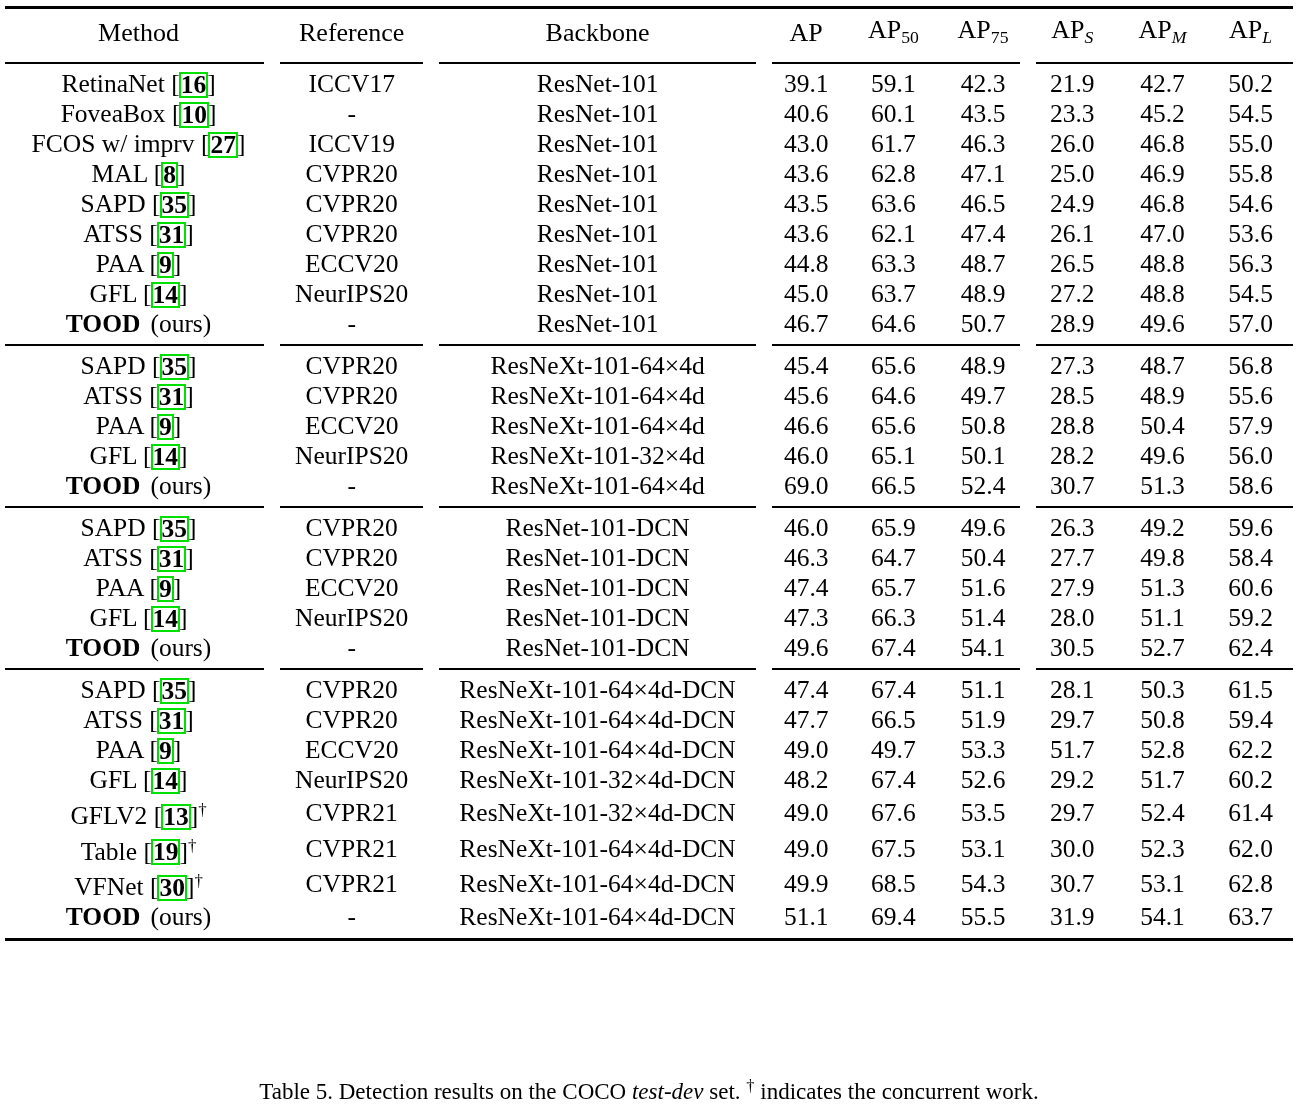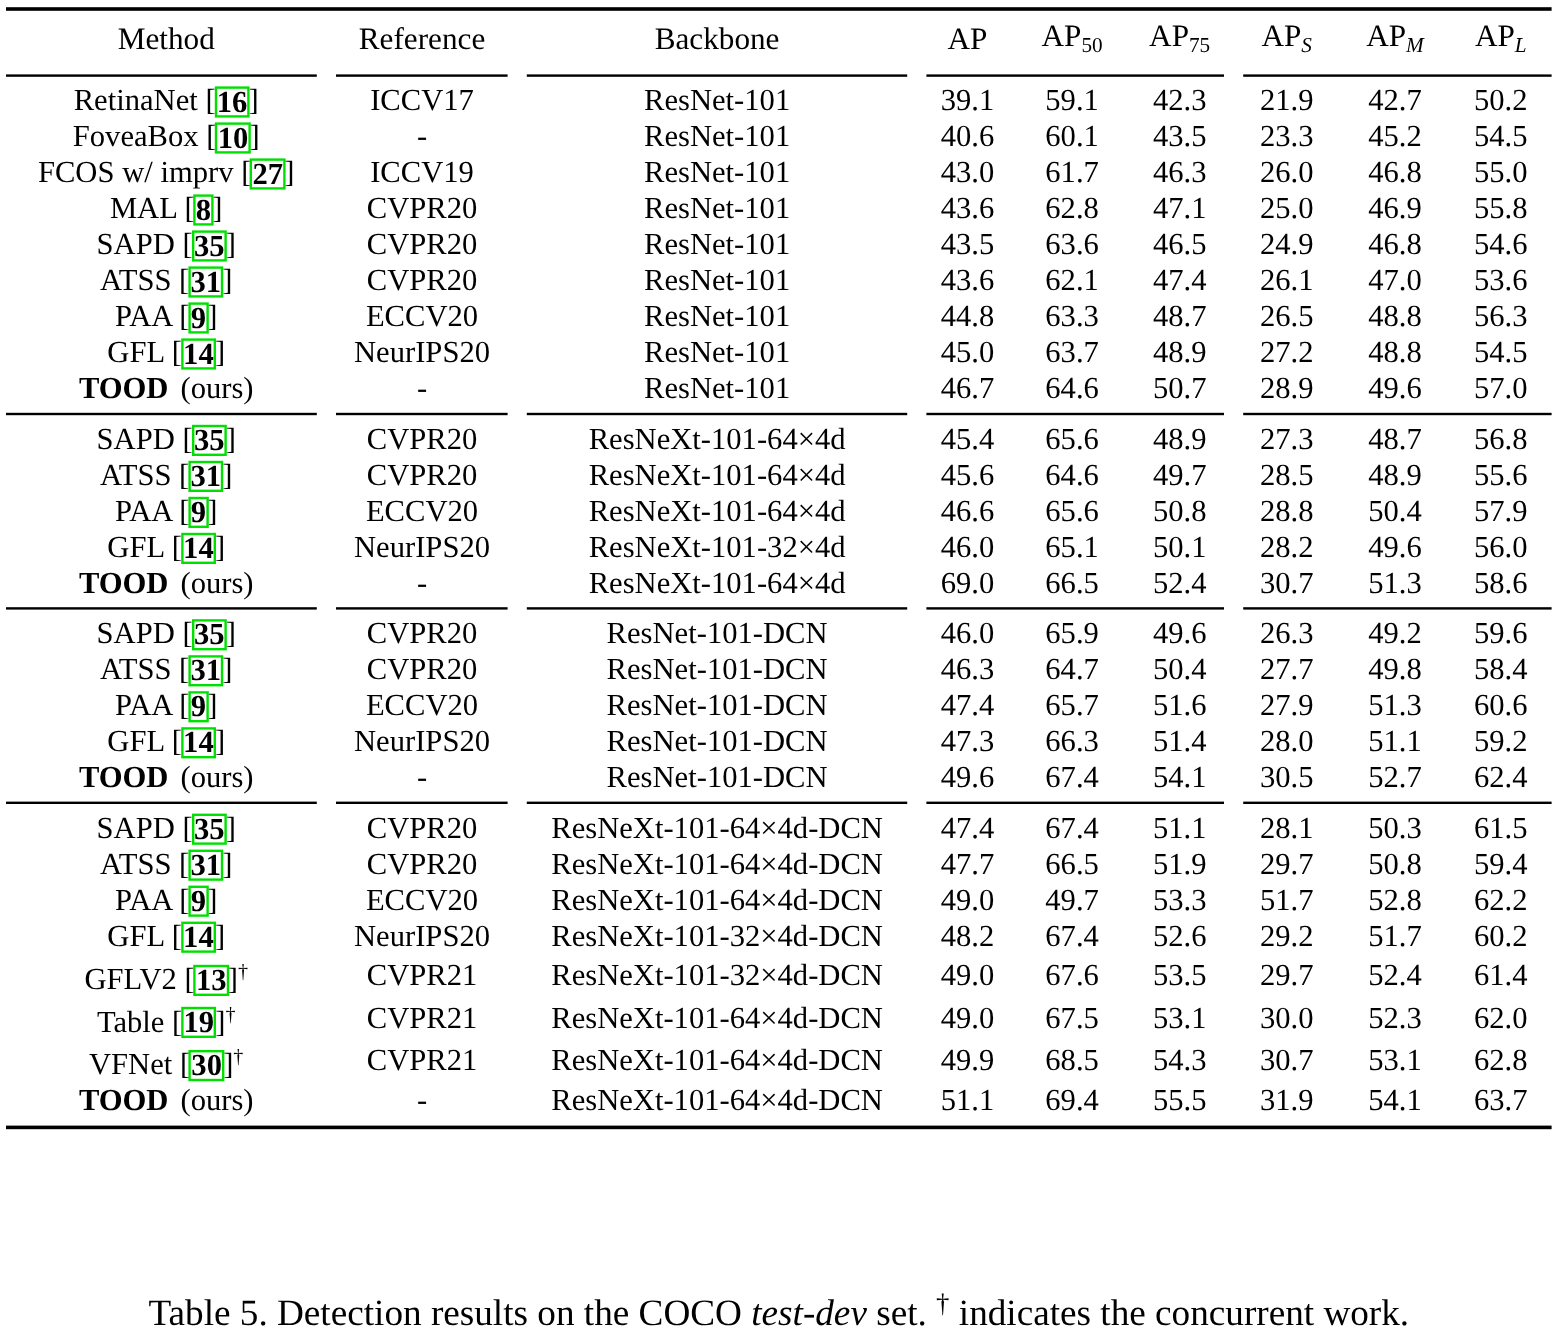--- a/index.html
+++ b/index.html
@@ -128,21 +128,21 @@
     vertical-align: 0.52em;
   }
 
   
   #caption {
     position: absolute;
     left: 0;
     right: 0;
     top: 1072px;
     text-align: center;
-    font-size: 31px;
+    font-size: 23px;
     line-height: 28px;
   }
   #caption .mathit {
     font-style: italic;
     font-family: "Liberation Serif", "DejaVu Serif", serif;
   }
   #caption .dag2 {
     font-size: 0.72em;
     vertical-align: 0.5em;
   }

